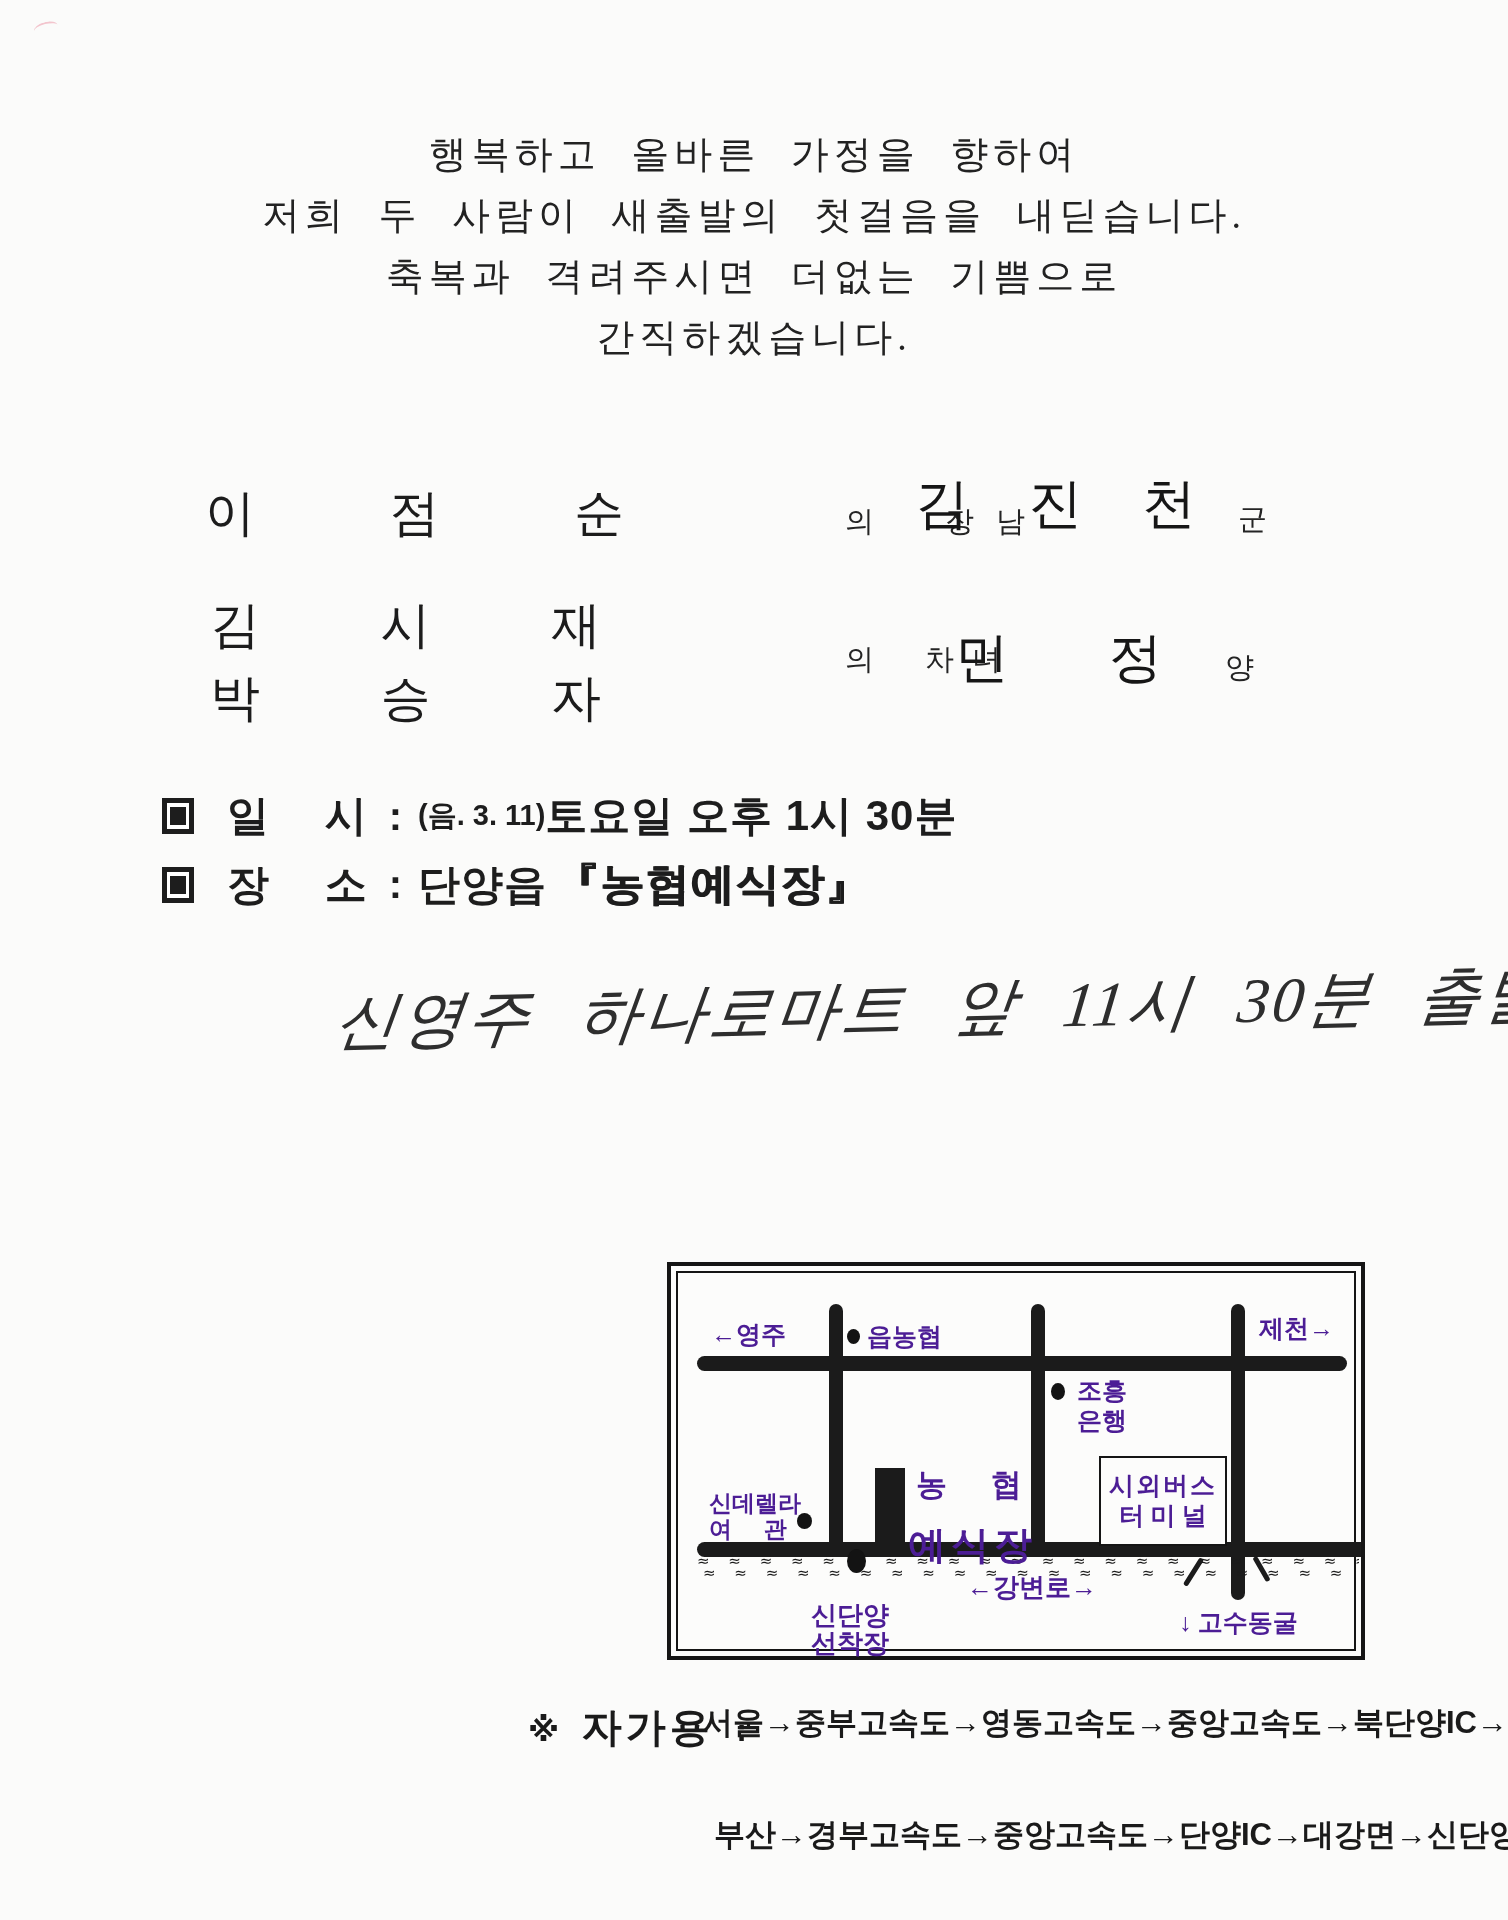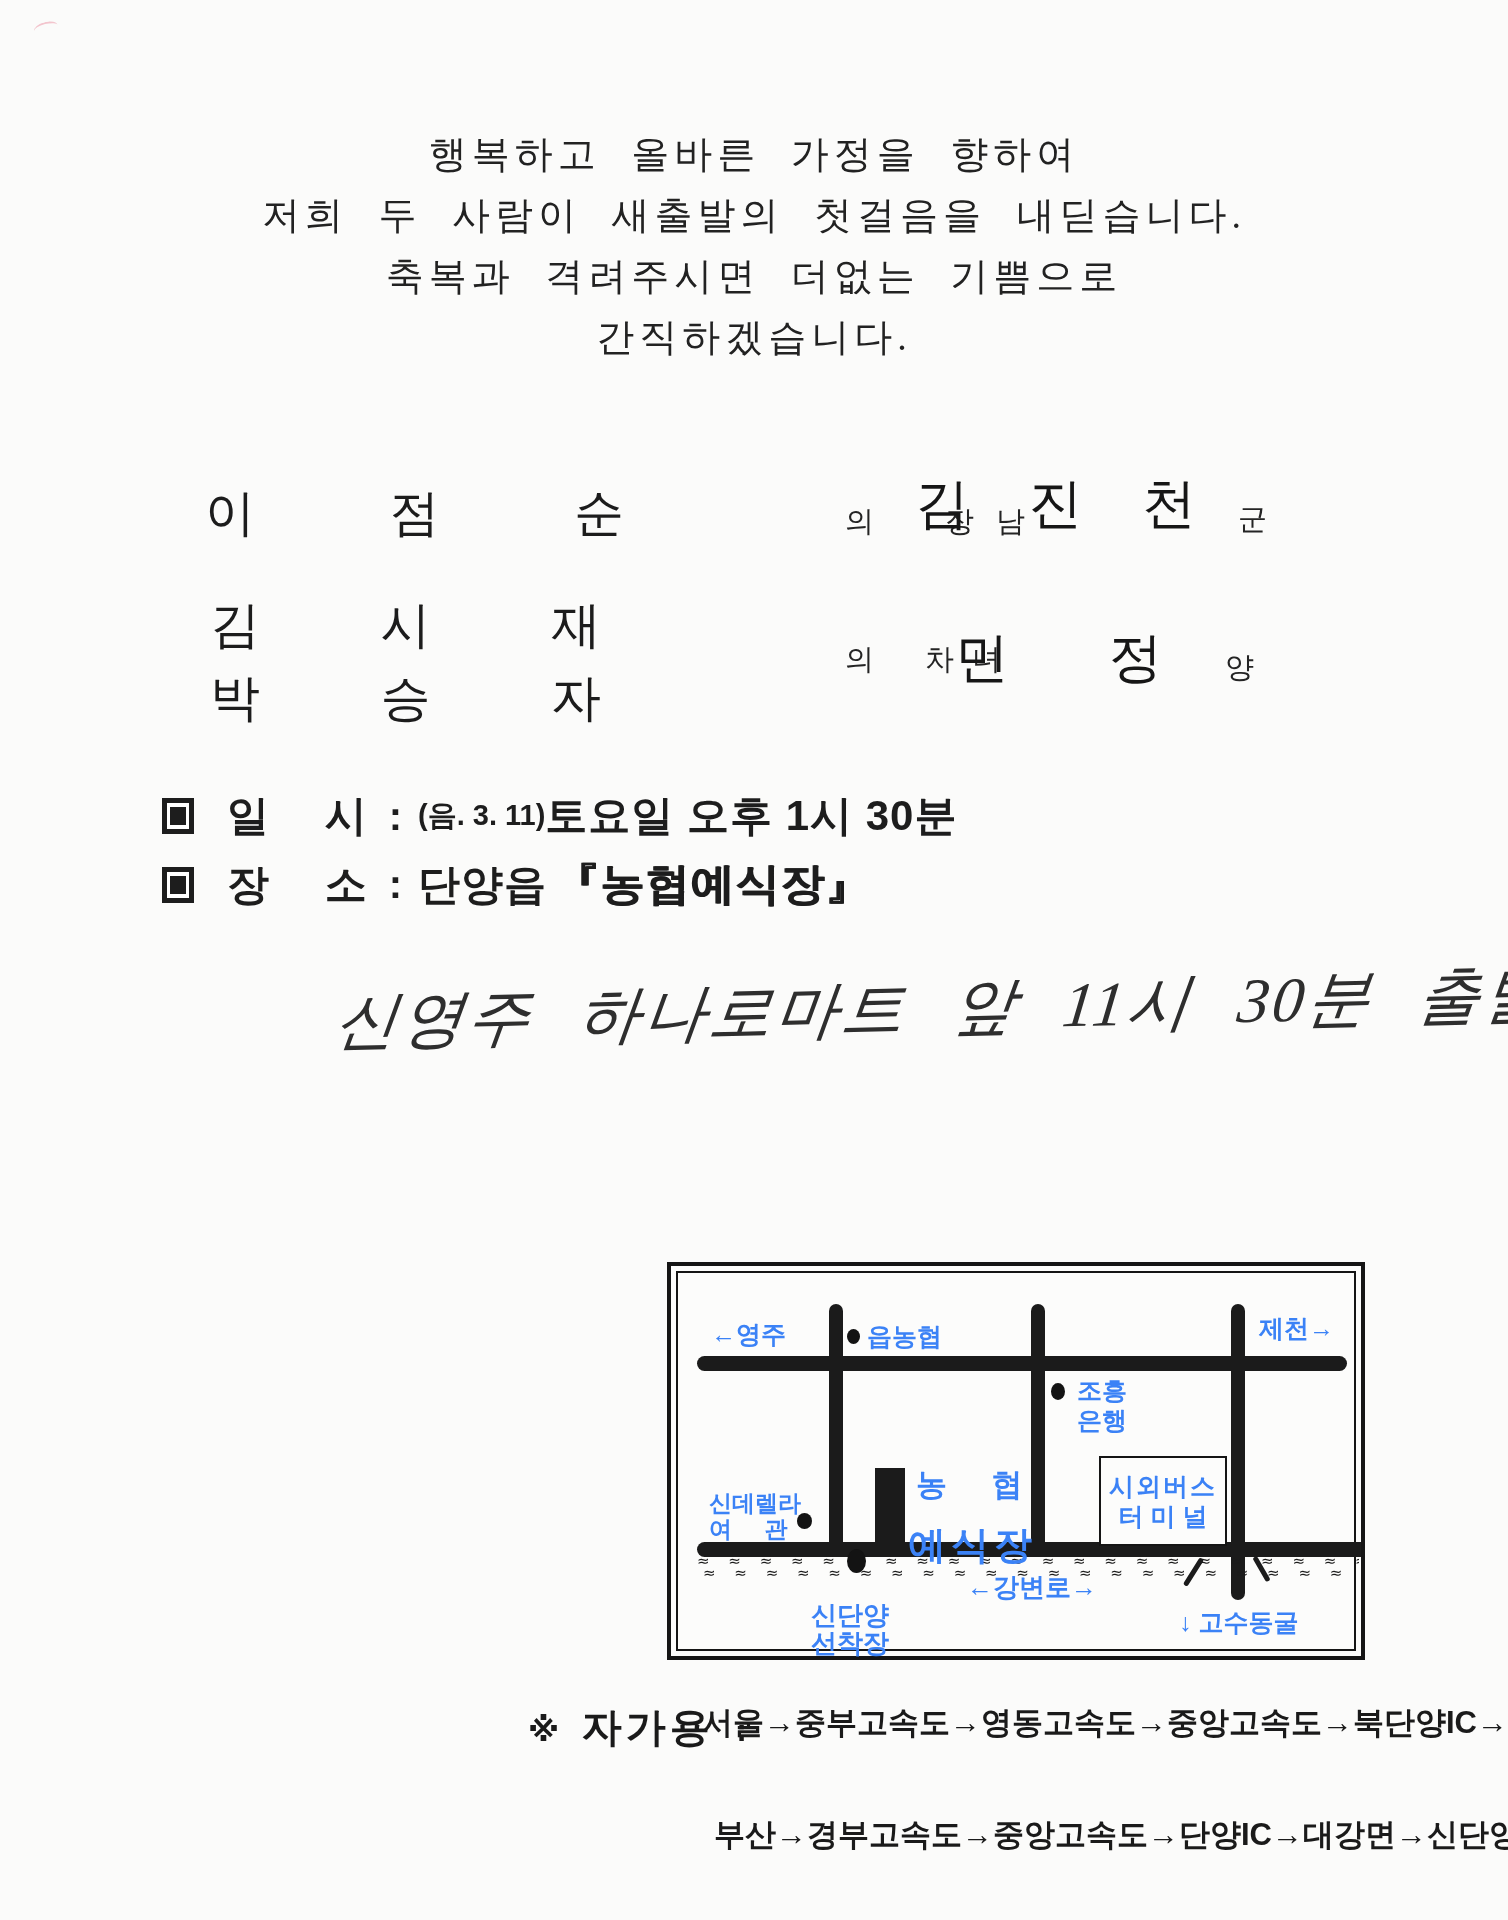--- a/index.html
+++ b/index.html
@@ -53,21 +53,21 @@
   }
 
   
   .map{
     left:667px;top:1262px;width:698px;height:398px;
     border:4px solid #151515;background:#fcfcfb;box-sizing:border-box;
   }
   .map-inner{position:absolute;inset:5px;border:2px solid #151515;}
   .road{position:absolute;background:#1b1b1b;border-radius:8px;}
   .dot{position:absolute;background:#131313;border-radius:50%;}
-  .mlabel{position:absolute;font-family:Liberation Sans, sans-serif;font-weight:bold;color:#3b82f6;white-space:nowrap;}
+  .mlabel{position:absolute;font-family:Liberation Serif, serif;font-weight:bold;color:#4c1d95;white-space:nowrap;}
   .building{position:absolute;background:#1b1b1b;}
   .terminal-box{
     position:absolute;border:2px solid #151515;background:#fcfcfb;
     display:flex;flex-direction:column;align-items:center;justify-content:center;
     text-align:center;
   }
   .wave{position:absolute;font-size:15px;letter-spacing:7px;color:#1b1b1b;
     overflow:hidden;white-space:nowrap;font-family:"DejaVu Sans",sans-serif;line-height:12px;}
   .flare{position:absolute;background:#1b1b1b;border-radius:3px;}
 

